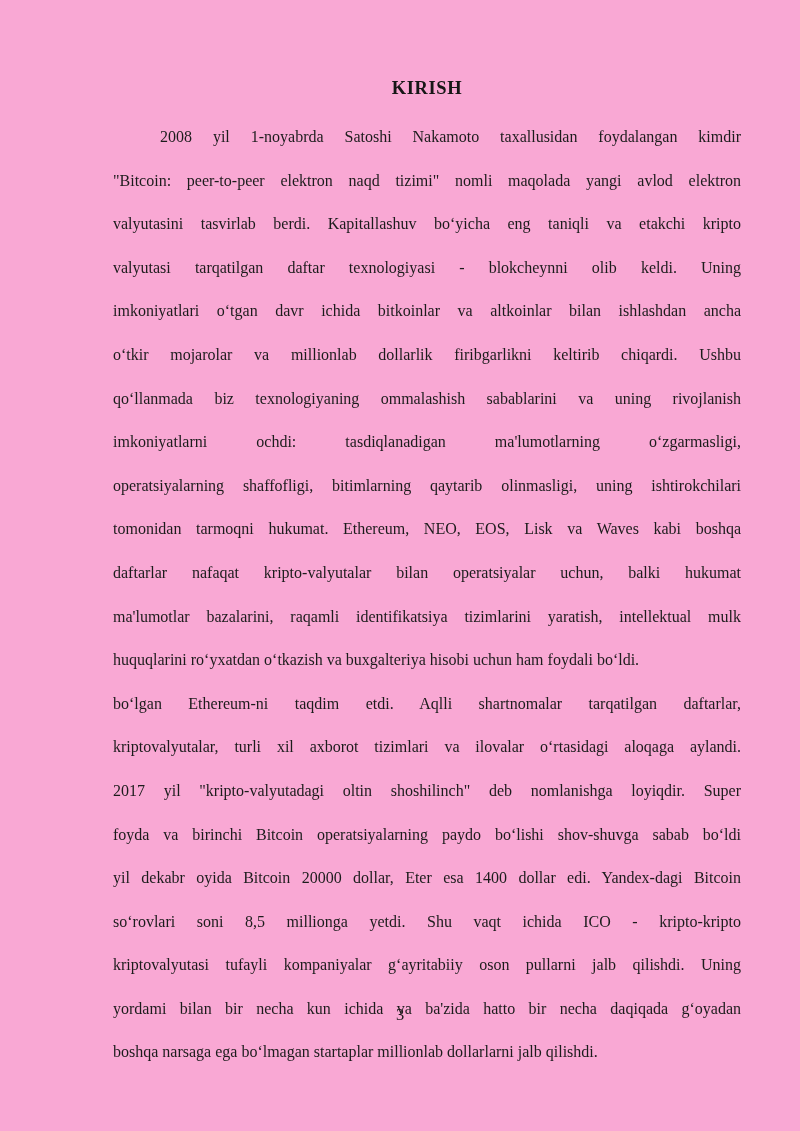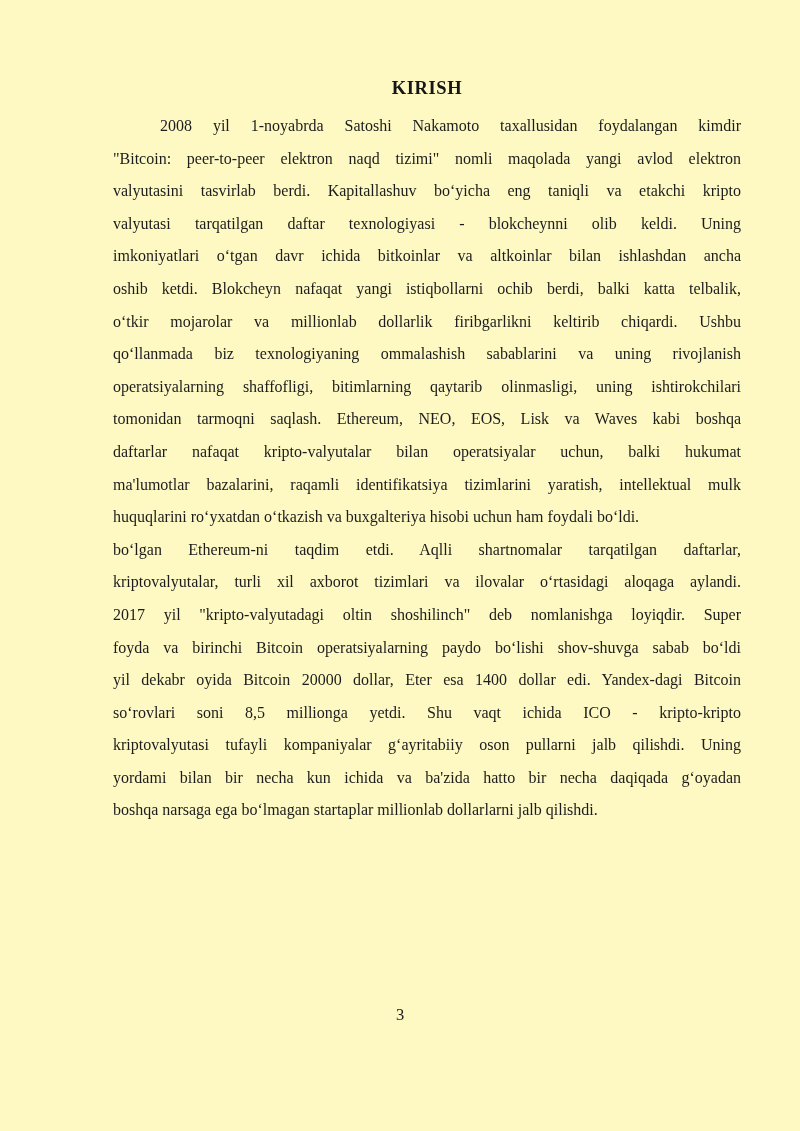--- a/index.html
+++ b/index.html
@@ -4,21 +4,21 @@
 <style>
   html, body {
     margin: 0;
     padding: 0;
     background: #ffffff;
   }
   .page {
     position: relative;
     width: 800px;
     height: 1131px;
-    background: #fef9c3;
+    background: #f9a8d4;
     overflow: hidden;
     font-family: "Liberation Serif", "DejaVu Serif", serif;
     color: #1c1c1c;
   }
   .doc {
     position: absolute;
     left: 113px;
     top: 70px;
     width: 628px;
   }
@@ -38,20 +38,21 @@
     padding: 0;
   }
   .line {
     height: 32.6px;
     line-height: 32.6px;
     font-size: 16px;
     text-align: justify;
     text-align-last: justify;
     overflow: hidden;
     white-space: normal;
+    margin-top: 11px;
   }
   .line.first {
     text-indent: 47px;
   }
   .line.last {
     text-align-last: left;
   }
   .page-number {
     position: absolute;
     top: 1003px;
@@ -70,25 +71,25 @@
   <div class="doc">
 
     <div class="title">KIRISH</div>
 
     <div class="para">
       <div class="line first">2008 yil 1-noyabrda Satoshi Nakamoto taxallusidan foydalangan kimdir</div>
       <div class="line">"Bitcoin: peer-to-peer elektron naqd tizimi" nomli maqolada yangi avlod elektron</div>
       <div class="line">valyutasini tasvirlab berdi. Kapitallashuv boʻyicha eng taniqli va etakchi kripto</div>
       <div class="line">valyutasi tarqatilgan daftar texnologiyasi - blokcheynni olib keldi. Uning</div>
       <div class="line">imkoniyatlari oʻtgan davr ichida bitkoinlar va altkoinlar bilan ishlashdan ancha</div>
-      <div class="line">oshib ketdi. Blokcheyn nafaqat yangi istiqbollarni ochib berdi, balki katta telbalik,</div>
       <div class="line">oʻtkir mojarolar va millionlab dollarlik firibgarlikni keltirib chiqardi. Ushbu</div>
       <div class="line">qoʻllanmada biz texnologiyaning ommalashish sabablarini va uning rivojlanish</div>
+      <div class="line">imkoniyatlarni ochdi: tasdiqlanadigan ma'lumotlarning oʻzgarmasligi,</div>
       <div class="line">operatsiyalarning shaffofligi, bitimlarning qaytarib olinmasligi, uning ishtirokchilari</div>
-      <div class="line">tomonidan tarmoqni saqlash. Ethereum, NEO, EOS, Lisk va Waves kabi boshqa</div>
+      <div class="line">tomonidan tarmoqni hukumat. Ethereum, NEO, EOS, Lisk va Waves kabi boshqa</div>
       <div class="line">daftarlar nafaqat kripto-valyutalar bilan operatsiyalar uchun, balki hukumat</div>
       <div class="line">ma'lumotlar bazalarini, raqamli identifikatsiya tizimlarini yaratish, intellektual mulk</div>
       <div class="line last">huquqlarini roʻyxatdan oʻtkazish va buxgalteriya hisobi uchun ham foydali boʻldi.</div>
     </div>
 
     <div class="para">
       <div class="line">boʻlgan Ethereum-ni taqdim etdi. Aqlli shartnomalar tarqatilgan daftarlar,</div>
       <div class="line">kriptovalyutalar, turli xil axborot tizimlari va ilovalar oʻrtasidagi aloqaga aylandi.</div>
       <div class="line">2017 yil "kripto-valyutadagi oltin shoshilinch" deb nomlanishga loyiqdir. Super</div>
       <div class="line">foyda va birinchi Bitcoin operatsiyalarning paydo boʻlishi shov-shuvga sabab boʻldi</div>

